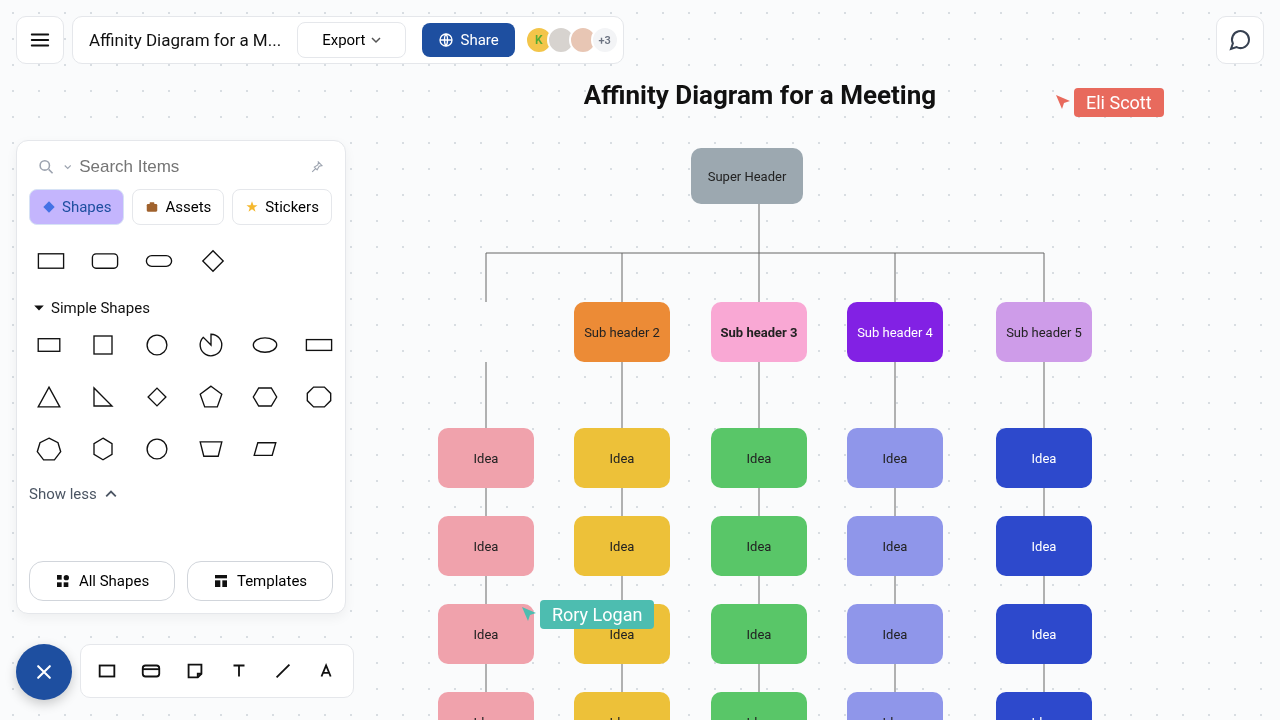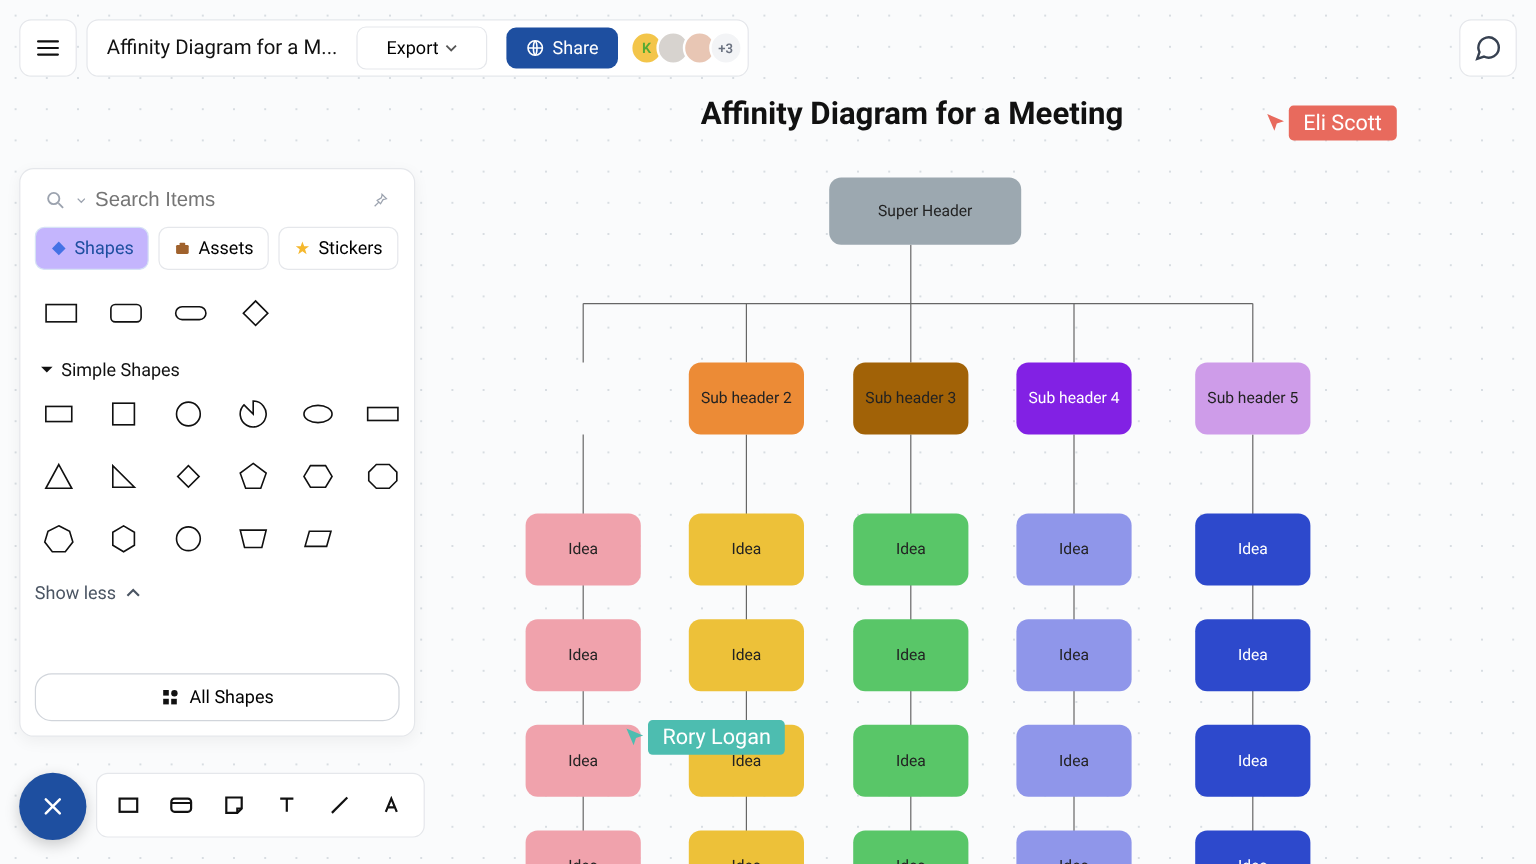--- a/index.html
+++ b/index.html
@@ -34,21 +34,21 @@
 
 
 .bottom-close { position: absolute; bottom: 20px; left: 16px; width: 56px; height: 56px; background: #1e4fa0; border-radius: 50%; display: flex; align-items: center; justify-content: center; cursor: pointer; box-shadow: 0 4px 12px rgba(0,0,0,0.2); }
 .bottom-tools { position: absolute; bottom: 22px; left: 80px; background: #fff; border: 1px solid #e5e7eb; border-radius: 10px; display: flex; gap: 4px; padding: 6px; }
 .tool-btn { width: 40px; height: 40px; display: flex; align-items: center; justify-content: center; cursor: pointer; border-radius: 6px; }
 
 
 .canvas-title { position: absolute; top: 80px; left: 50%; transform: translateX(-50%); font-size: 26px; font-weight: 700; color: #111; margin-left: 120px; }
 .canvas { position: absolute; top: 0; left: 0; width: 1280px; height: 720px; pointer-events: none; }
 .node { position: absolute; display: flex; align-items: center; justify-content: center; border-radius: 10px; font-size: 13px; color: #222; pointer-events: auto; }
-.super-header { width: 160px; height: 56px; background: #9ca8b0; left: 691px; top: 148px; border-radius: 10px; }
+.super-header { width: 112px; height: 56px; background: #9ca8b0; left: 691px; top: 148px; border-radius: 10px; }
 .sub { width: 96px; height: 60px; top: 302px; }
 .idea { width: 96px; height: 60px; }
 
 
 svg.lines { position: absolute; top: 0; left: 0; width: 1280px; height: 720px; pointer-events: none; }
 svg.lines line, svg.lines path { stroke: #666; stroke-width: 1; fill: none; }
 
 
 .cursor-label { position: absolute; display: flex; align-items: center; }
 .cursor-tag { padding: 4px 12px; color: #fff; font-size: 18px; border-radius: 4px; }
@@ -212,20 +212,28 @@
   </div>
   <div class="panel-footer">
     <div class="footer-btn">
       <svg width="16" height="16" viewBox="0 0 24 24">
           <rect x="3" y="3" width="7" height="7" fill="#111"></rect>
           <circle cx="17" cy="7" r="4" fill="#111"></circle>
           <rect x="3" y="14" width="7" height="7" fill="#111"></rect>
           <rect x="13" y="14" width="7" height="7" fill="#111"></rect>
         </svg>
       <span>All Shapes</span>
+    </div>
+    <div class="footer-btn">
+      <svg width="16" height="16" viewBox="0 0 24 24">
+          <rect x="3" y="3" width="18" height="5" fill="#111"></rect>
+          <rect x="3" y="11" width="8" height="10" fill="#111"></rect>
+          <rect x="14" y="11" width="7" height="10" fill="#111"></rect>
+        </svg>
+      <span>Templates</span>
     </div>
   </div>
 </div>
 
 <div class="bottom-close">
   <svg width="20" height="20" viewBox="0 0 24 24">
       <path d="M5 5l14 14M19 5L5 19" stroke="#fff" stroke-width="2.5" stroke-linecap="round"></path>
     </svg>
 </div>
 <div class="bottom-tools">
@@ -276,21 +284,21 @@
   <line x1="486" y1="362" x2="486" y2="720"></line>
   <line x1="622" y1="362" x2="622" y2="720"></line>
   <line x1="759" y1="362" x2="759" y2="720"></line>
   <line x1="895" y1="362" x2="895" y2="720"></line>
   <line x1="1044" y1="362" x2="1044" y2="720"></line>
 </svg>
 
 <div class="canvas">
   <div class="node super-header">Super Header</div>
     <div class="node sub" style="left: 574px; background: rgb(236, 139, 54); color: rgb(34, 34, 34);">Sub header 2</div>
-    <div class="node sub" style="left: 711px; background: #a16207; color: rgb(34, 34, 34);">Sub header 3</div>
+    <div class="node sub" style="left: 711px; background: #f9a8d4; color: rgb(34, 34, 34); font-weight: bold;">Sub header 3</div>
     <div class="node sub" style="left: 847px; background: rgb(130, 33, 228); color: rgb(255, 255, 255);">Sub header 4</div>
     <div class="node sub" style="left: 996px; background: rgb(206, 156, 233); color: rgb(34, 34, 34);">Sub header 5</div>
     <div class="node idea" style="left: 438px; top: 428px; background: rgb(240, 162, 172); color: rgb(34, 34, 34);">Idea</div>
     <div class="node idea" style="left: 438px; top: 516px; background: rgb(240, 162, 172); color: rgb(34, 34, 34);">Idea</div>
     <div class="node idea" style="left: 438px; top: 604px; background: rgb(240, 162, 172); color: rgb(34, 34, 34);">Idea</div>
     <div class="node idea" style="left: 438px; top: 692px; background: rgb(240, 162, 172); color: rgb(34, 34, 34);">Idea</div>
     <div class="node idea" style="left: 574px; top: 428px; background: rgb(237, 193, 57); color: rgb(34, 34, 34);">Idea</div>
     <div class="node idea" style="left: 574px; top: 516px; background: rgb(237, 193, 57); color: rgb(34, 34, 34);">Idea</div>
     <div class="node idea" style="left: 574px; top: 604px; background: rgb(237, 193, 57); color: rgb(34, 34, 34);">Idea</div>
     <div class="node idea" style="left: 574px; top: 692px; background: rgb(237, 193, 57); color: rgb(34, 34, 34);">Idea</div>

